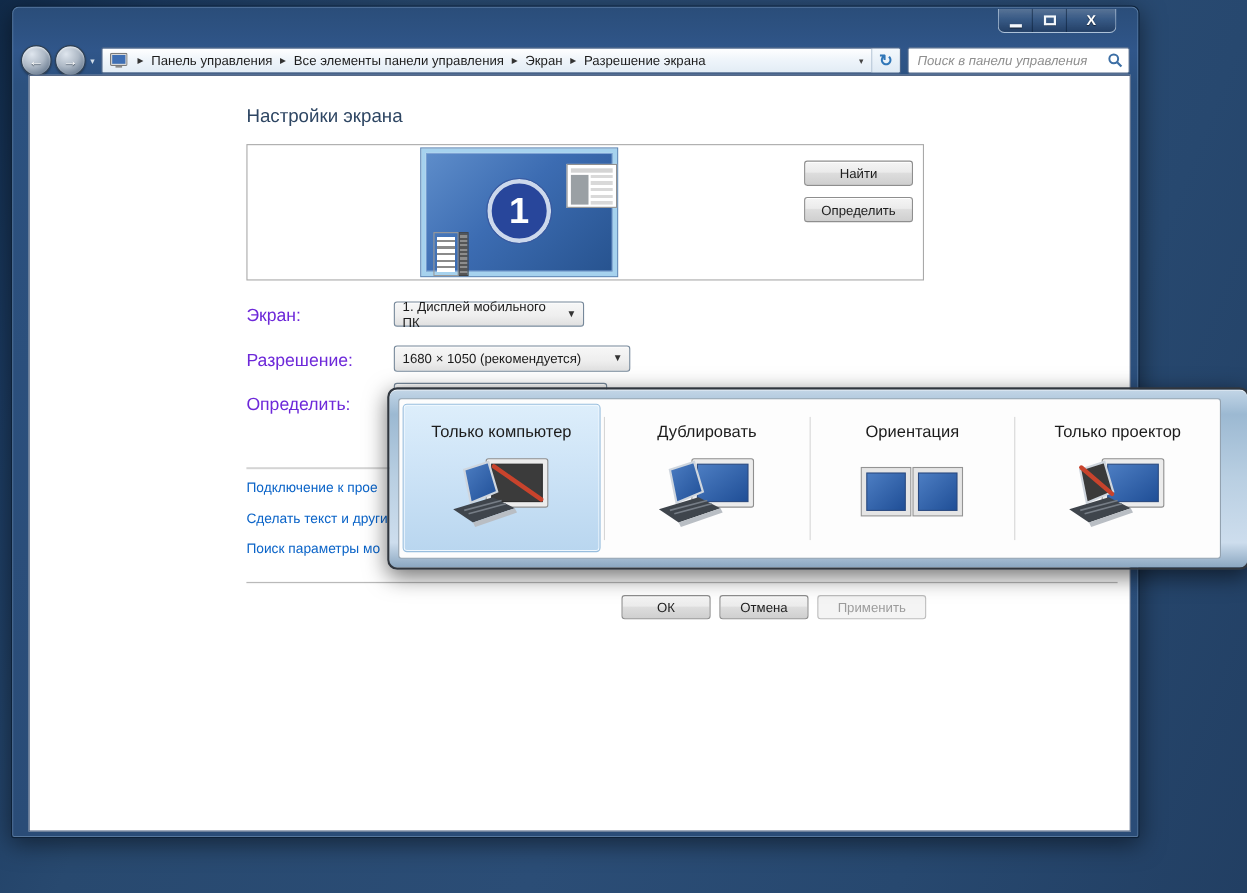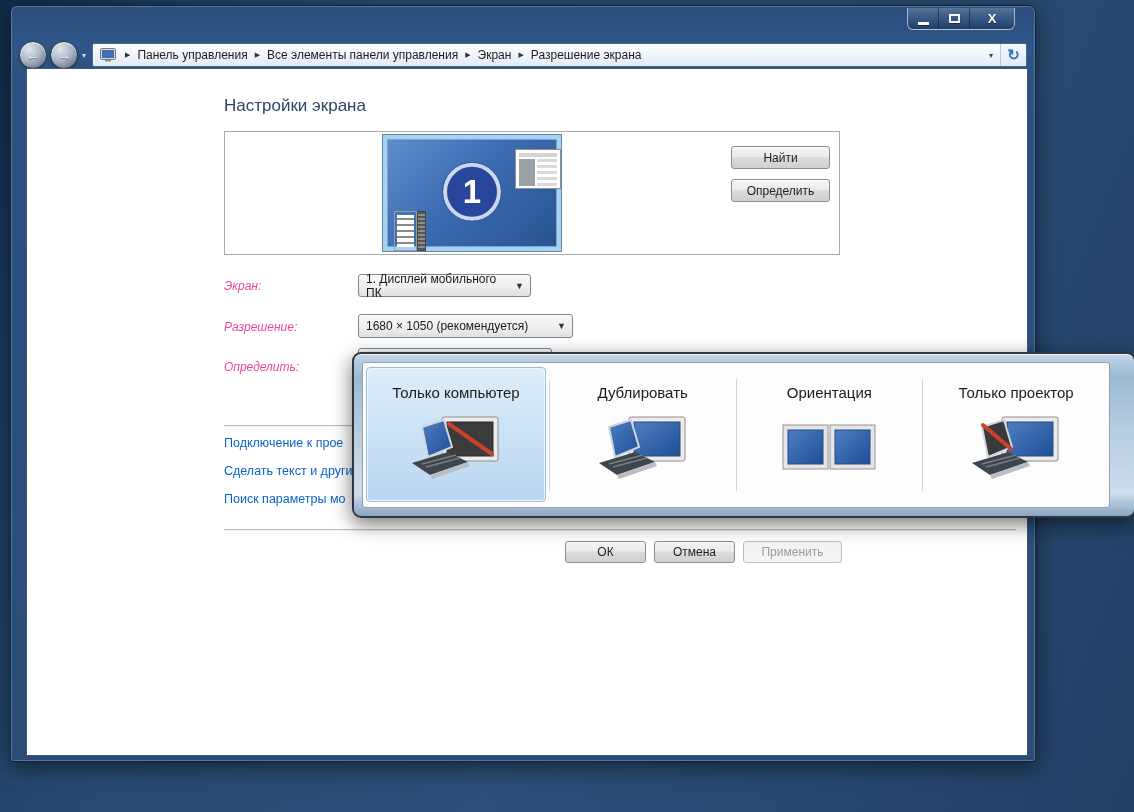--- a/index.html
+++ b/index.html
@@ -87,21 +87,21 @@
   .thumb-doc .td-bar { width:9px; background:repeating-linear-gradient(180deg,#555 0 2px,#8d8d8d 2px 4px); border:1px solid #444; }
   
   .w7-btn {
     position:absolute; height:23px; display:flex; align-items:center; justify-content:center;
     font-size:12px; color:#1e1e1e; border:1px solid #8e8e8e; border-radius:3px;
     background:linear-gradient(180deg,#f5f5f5 0%,#ebebeb 45%,#dddddd 50%,#cfcfcf 100%);
     box-shadow:inset 0 1px 0 #fff; cursor:default;
   }
   .w7-btn.disabled { color:#9c9c9c; border-color:#bdbdbd; background:#f4f4f4; box-shadow:none; }
   
-  .fld-label { position:absolute; left:197px; font-size:12px; color:#ec4899;font-style:italic; }
+  .fld-label { position:absolute; left:197px; font-size:16px; color:#6d28d9; }
   .combo {
     position:absolute; height:23px; border:1px solid #76889a; border-radius:3px;
     background:linear-gradient(180deg,#f7f7f7,#eeeeee 60%,#e0e0e0);
     display:flex; align-items:center; font-size:12px; color:#1a1a1a;
     padding:0 20px 0 7px; box-shadow:inset 0 1px 0 #fff; cursor:default;
   }
   .combo .arrow { position:absolute; right:6px; top:50%; transform:translateY(-55%); font-size:9px; color:#333; }
   .hsep { position:absolute; left:197px; width:792px; height:1px; background:#b9b9b9; box-shadow:0 1px 0 #f4f4f4; }
   .link { position:absolute; left:197px; font-size:12.5px; color:var(--link_blue,#0b64c8); white-space:nowrap; cursor:pointer; }
   
@@ -170,20 +170,29 @@
         <span class="crumb-sep">▶</span>
         <span class="crumb">Экран</span>
         <span class="crumb-sep">▶</span>
         <span class="crumb">Разрешение экрана</span>
         <div class="addr-right">
           <span class="addr-dd">▾</span>
           <span class="addr-refresh">↻</span>
         </div>
       </div>
 
+      <div class="searchbox">
+        <input type="text" placeholder="Поиск в панели управления" style="">
+        <span class="search-mag">
+          <svg width="14" height="14" viewBox="0 0 14 14">
+              <circle cx="5.5" cy="5.5" r="4" fill="none" stroke="#3d6fa5" stroke-width="1.8"></circle>
+              <line x1="8.6" y1="8.6" x2="12.5" y2="12.5" stroke="#3d6fa5" stroke-width="2"></line>
+            </svg>
+        </span>
+      </div>
     </div>
 
     <div class="client">
       <div class="heading">Настройки экрана</div>
 
       <div class="preview-box">
         <div class="preview-monitor">
           <div class="thumb-win">
             <div class="tw-head"></div>
             <div class="tw-body">

